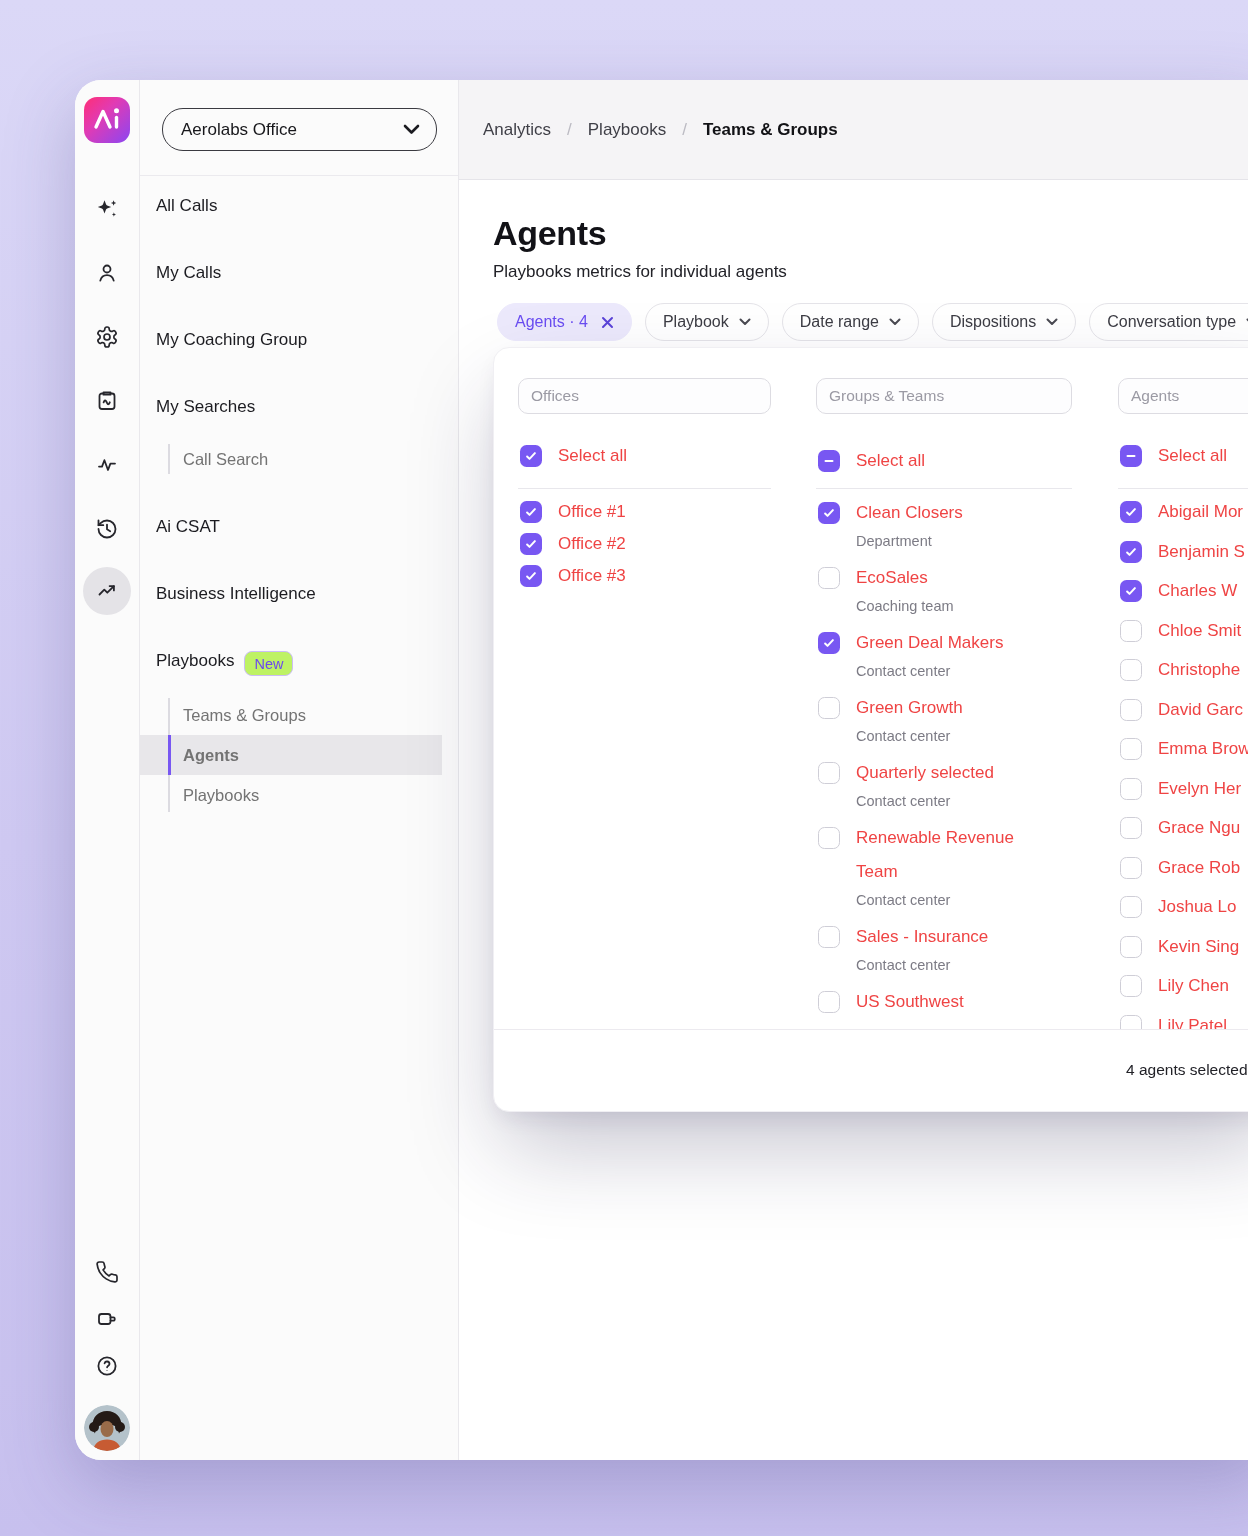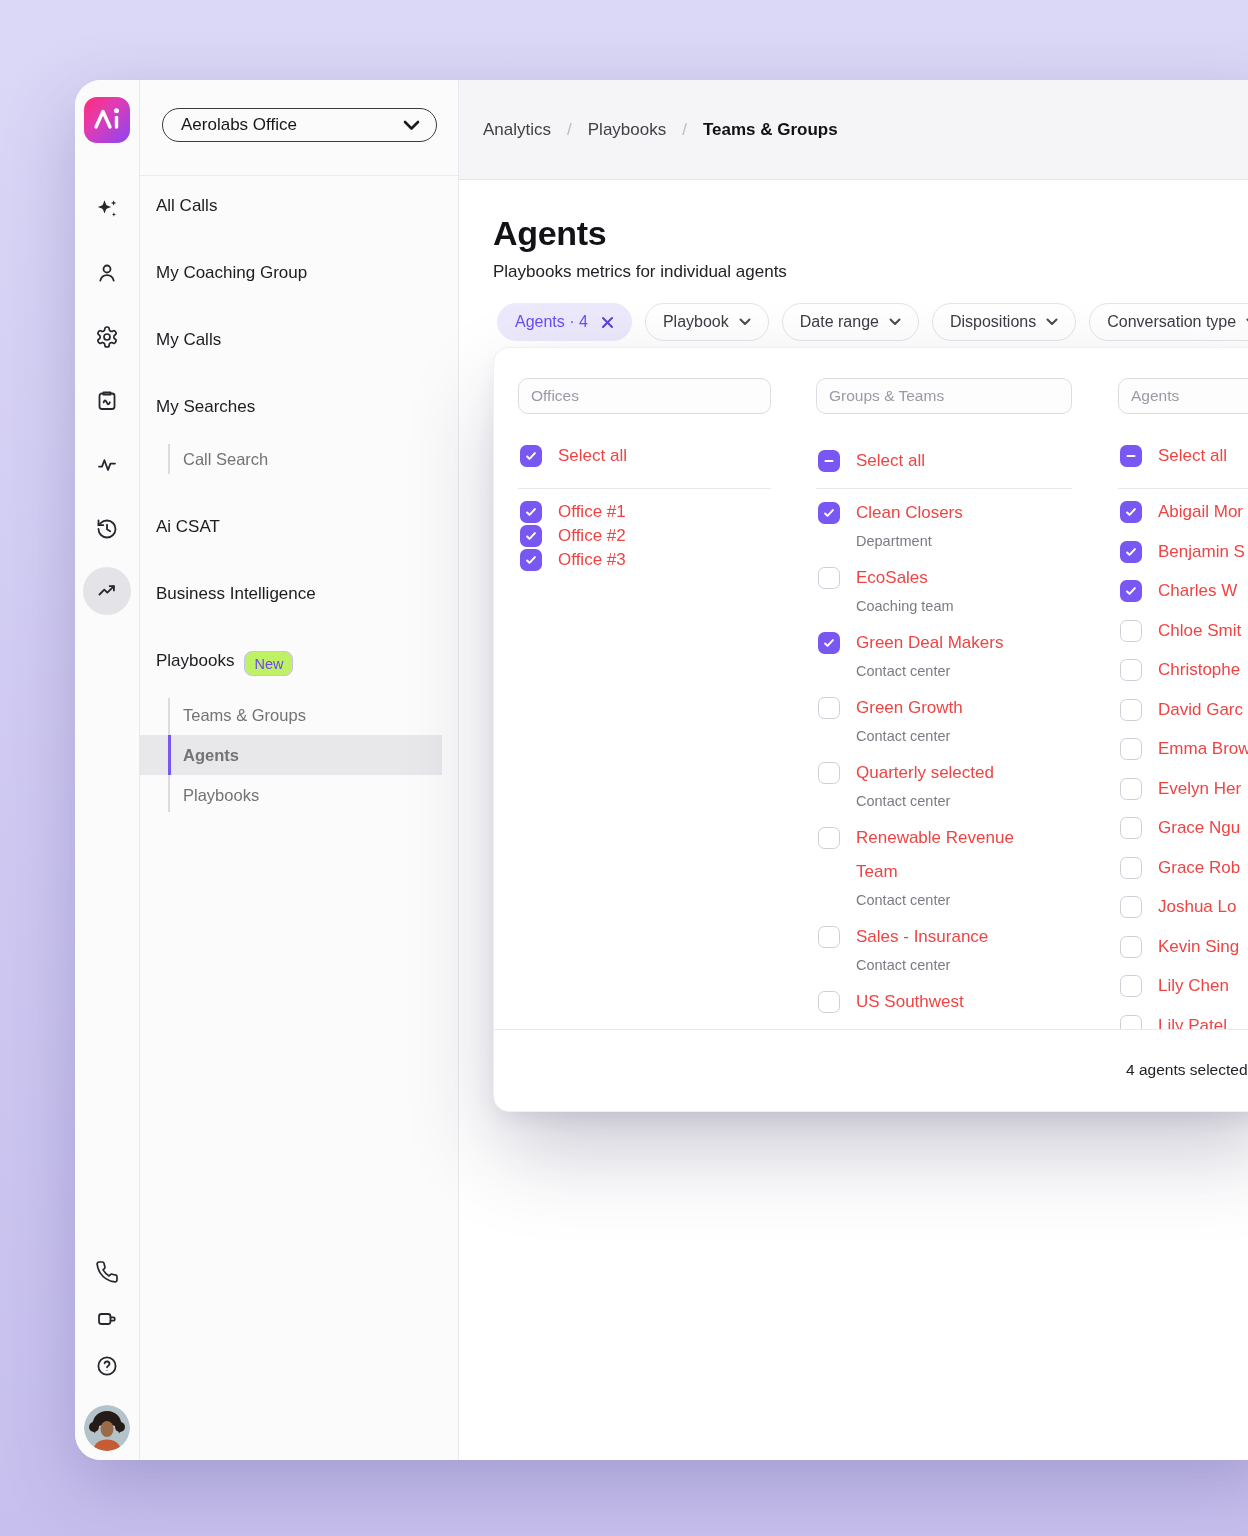--- a/index.html
+++ b/index.html
@@ -23,21 +23,21 @@
   .ric{position:absolute;left:19px;width:26px;height:26px;display:flex;align-items:center;justify-content:center;}
   .ric svg{width:24px;height:24px;stroke:#26262c;stroke-width:1.8;fill:none;stroke-linecap:round;stroke-linejoin:round;}
   .ric svg .fill{fill:#26262c;stroke:none;}
   .ric-circle{position:absolute;left:8px;width:48px;height:48px;border-radius:50%;background:#e4e3e7;
     display:flex;align-items:center;justify-content:center;}
   .ric-circle svg{width:24px;height:24px;stroke:#26262c;stroke-width:1.8;fill:none;stroke-linecap:round;stroke-linejoin:round;}
   .avatar{position:absolute;left:9px;width:46px;height:46px;border-radius:50%;overflow:hidden;}
   
   .sidebar{background:#fbfbfb;border-right:1px solid #e9e8ec;display:flex;flex-direction:column;}
   .sidebar-head{height:96px;border-bottom:1px solid #ebeaee;box-sizing:border-box;padding:28px 0 0 22px;}
-  .ws-pill{width:275px;height:34px;box-sizing:border-box;border:1.5px solid #3a3a40;border-radius:21px;
+  .ws-pill{width:275px;height:43px;box-sizing:border-box;border:1.5px solid #3a3a40;border-radius:21px;
     background:#fbfbfb;display:flex;align-items:center;padding:0 16px 0 18px;cursor:pointer;}
   .ws-pill span{font-size:17px;font-weight:500;color:#17171b;flex:1;}
   .ws-pill svg{width:17px;height:11px;stroke:#1b1b20;stroke-width:2.6;fill:none;stroke-linecap:round;stroke-linejoin:round;}
   .nav{padding-top:20px;}
   .nav-item{height:28px;display:flex;gap:10px;padding-left:16px;
     font-size:17px;color:#1c1c21;margin-top:39px;cursor:pointer;white-space:nowrap;}
   .nav-item.first{margin-top:0;}
   .nav-item.mt40{margin-top:40px;}
   .badge{height:25px;box-sizing:border-box;padding:0 9px;border:1.5px solid #cbbdf6;border-radius:8px;
     background:#bef264;color:#6c49ef;font-size:14.5px;font-weight:500;display:flex;align-items:center;}
@@ -77,21 +77,21 @@
   .fcol-offices{left:24px;width:253px;}
   .fcol-groups{left:322px;width:256px;}
   .fcol-agents{left:624px;width:260px;}
   .fsearch{position:absolute;top:30px;left:0;width:100%;height:36px;box-sizing:border-box;
     border:1px solid #dddce2;border-radius:10px;background:#fdfdfe;padding:0 12px;
     font-size:15.5px;color:#1c1c21;outline:none;font-family:inherit;}
   .fsearch::placeholder{color:#9b9aa4;}
   .sall{position:absolute;top:96px;left:2px;}
   .fdiv{position:absolute;top:140px;left:0;width:100%;height:1px;background:#e8e7ec;}
   .items{position:absolute;left:2px;top:152px;display:flex;flex-direction:column;}
-  .fcol-offices .items{gap:0;}
+  .fcol-offices .items{gap:8px;}
   .fcol-agents .items{gap:15.5px;}
   .fcol-groups .items{top:148px;gap:9px;}
   .frow{display:flex;gap:16px;align-items:center;font-size:17px;color:#ef4444;white-space:nowrap;cursor:pointer;}
   .frow .lbl{line-height:24px;}
   .fcol-groups .frow{align-items:flex-start;}
   .fcol-groups .frow .cb{margin-top:6px;}
   .fcol-groups .frow .lbl{line-height:34px;width:200px;white-space:normal;}
   .sub{padding-left:38px;font-size:14.5px;line-height:22px;color:#7c7b85;white-space:nowrap;}
   .cb{width:22px;height:22px;box-sizing:border-box;border-radius:6.5px;flex:none;
     display:flex;align-items:center;justify-content:center;}
@@ -202,24 +202,24 @@
         <svg viewBox="0 0 17 11">
             <path d="M2 2l6.5 6.5L15 2"></path>
           </svg>
       </div>
     </div>
     <div class="nav">
       <div class="nav-item first">
           <span>All Calls</span>
         </div>
       <div class="nav-item">
+          <span>My Calls</span>
+        </div>
+      <div class="nav-item">
           <span>My Coaching Group</span>
-        </div>
-      <div class="nav-item">
-          <span>My Calls</span>
         </div>
       <div class="nav-item">
           <span>My Searches</span>
         </div>
       <div class="subgroup single">
         <div class="sub-item">
             <span>Call Search</span>
           </div>
       </div>
       <div class="nav-item mt40">

